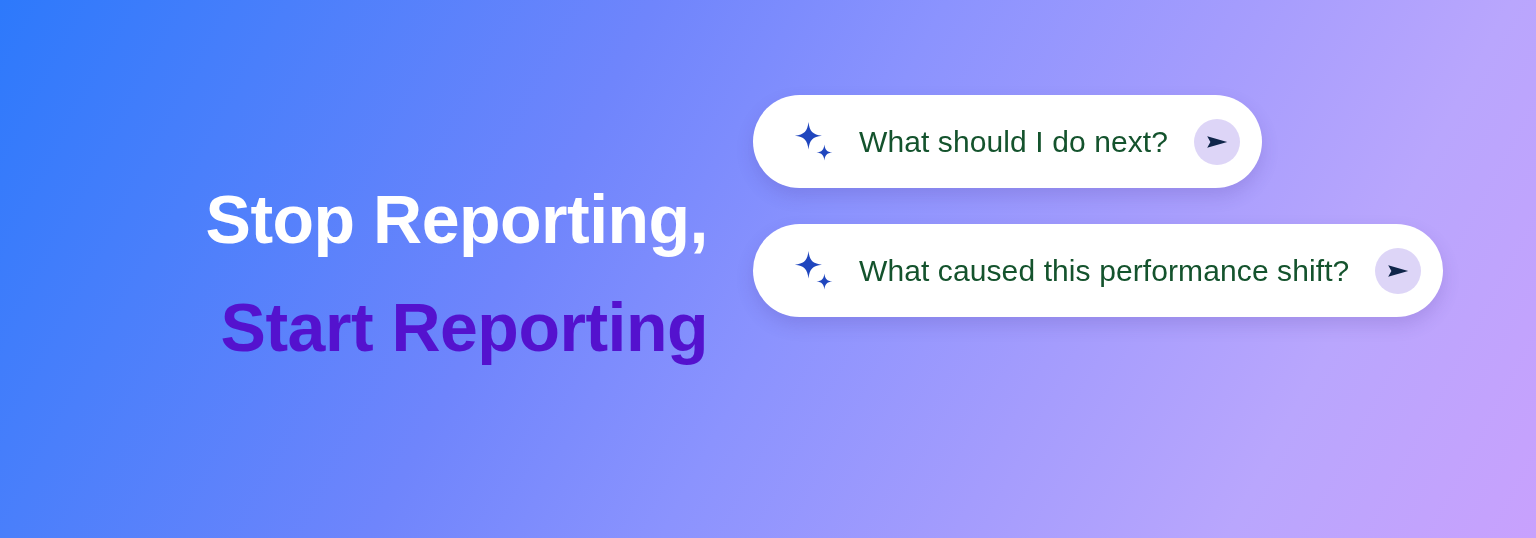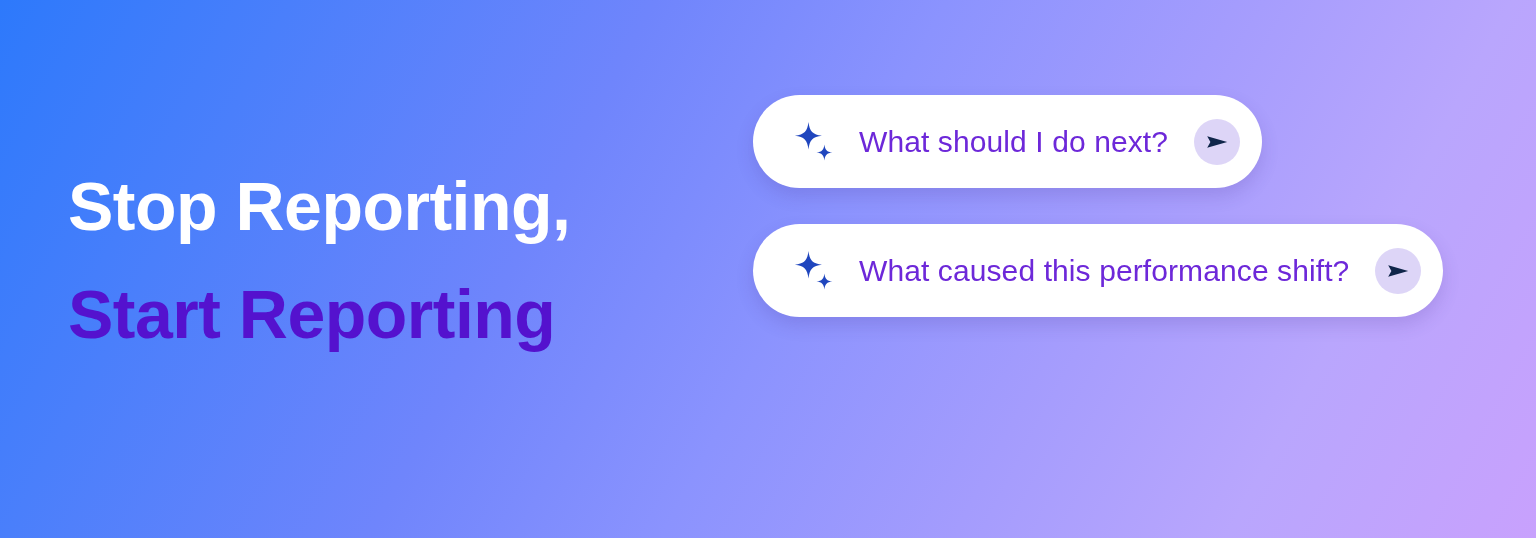--- a/index.html
+++ b/index.html
@@ -25,22 +25,23 @@
         #a49cfd 68%,
         #b9a6fd 83%,
         #c8a1fd 100%);
     overflow: hidden;
   }
 
   
   .headline {
     position: absolute;
     left: 68px;
-    top: 152px;
+    top: 165px;
     width: 640px;
+    text-align: right;
   }
   .headline-line {
     display: block;
     font-size: 68px;
     font-weight: bold;
     letter-spacing: -0.5px;
     line-height: 108px;
     white-space: nowrap;
   }
   .headline-line-1 { color: #ffffff; }
@@ -71,21 +72,21 @@
     flex: 0 0 auto;
     width: 46px;
     height: 46px;
     display: block;
     margin-right: 22px;
   }
 
   .prompt-text {
     flex: 0 0 auto;
     font-size: 30px;
-    color: #6d28d9;
+    color: #14532d;
     letter-spacing: 0.1px;
     white-space: nowrap;
     margin-right: 26px;
   }
 
   .send-button {
     flex: 0 0 auto;
     width: 46px;
     height: 46px;
     border-radius: 50%;

